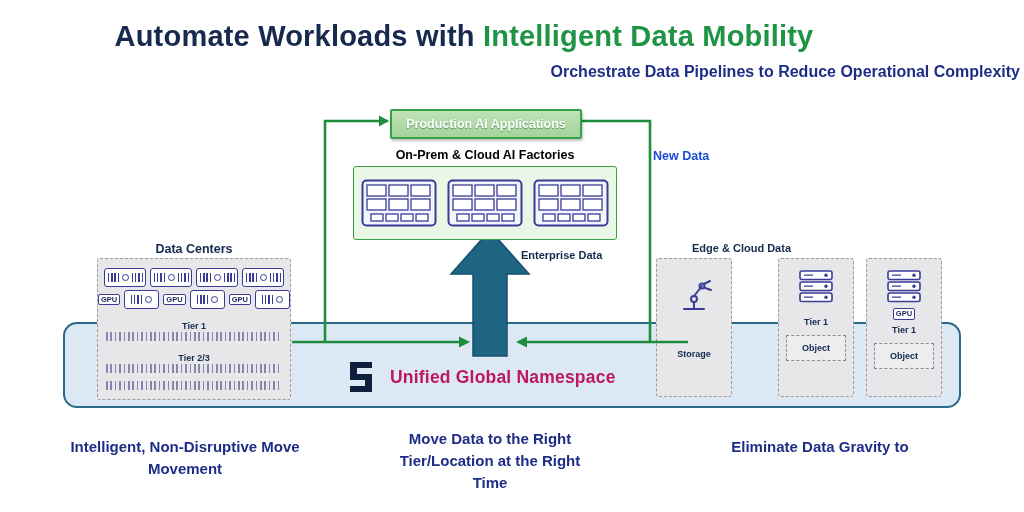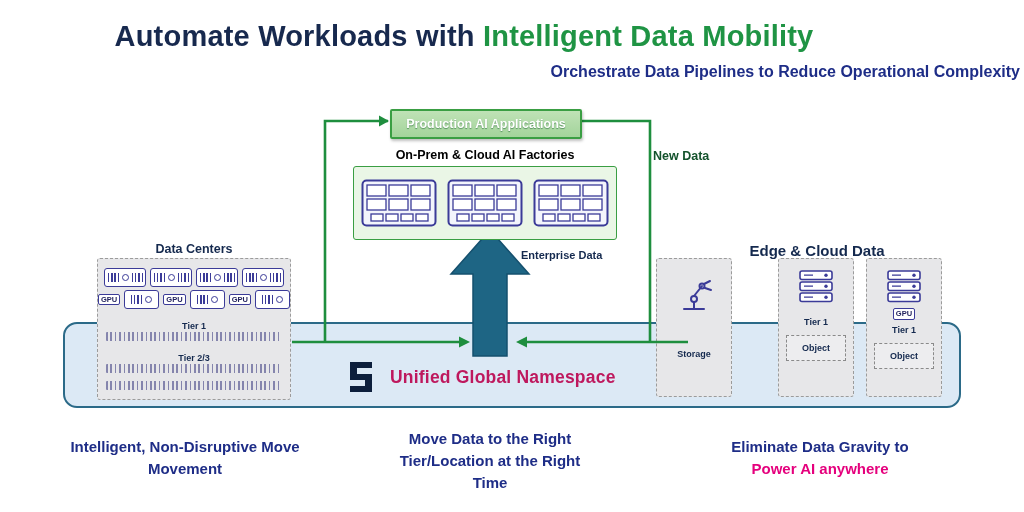--- a/index.html
+++ b/index.html
@@ -18,21 +18,21 @@
   .prod-box{position:absolute;left:390px;top:109px;width:188px;height:26px;z-index:7;
             background:linear-gradient(#bfe2b6,#a3d49b);border:2px solid #3a9e43;border-radius:2px;
             display:flex;align-items:center;justify-content:center;
             font-size:12.5px;font-weight:bold;color:#ffffff;
             text-shadow:0 1px 1px rgba(20,90,40,.55);box-shadow:1px 2px 3px rgba(0,0,0,.25);}
   .fact-label{position:absolute;left:353px;top:148px;width:264px;text-align:center;z-index:7;
               font-size:12.5px;font-weight:bold;color:#000000;}
   .fact-box{position:absolute;left:353px;top:166px;width:264px;height:74px;z-index:5;
             background:#eaf6e6;border:1.5px solid #3a9e43;border-radius:3px;
             display:flex;align-items:center;justify-content:center;gap:10px;box-sizing:border-box;}
-  .newdata{position:absolute;left:653px;top:149px;font-size:12.5px;font-weight:bold;color:#14532d;z-index:7;}
+  .newdata{position:absolute;left:653px;top:149px;font-size:12.5px;font-weight:bold;color:#1d4ed8;z-index:7;}
   .entdata{position:absolute;left:521px;top:249px;font-size:11px;font-weight:bold;color:#14294e;z-index:7;}
 
   .band{position:absolute;left:63px;top:322px;width:898px;height:86px;z-index:1;
         background:#dce9f5;border:2px solid #2b6a88;border-radius:14px;box-sizing:border-box;}
   .logo{position:absolute;left:344px;top:360px;z-index:3;}
   .ns-label{position:absolute;left:390px;top:367px;z-index:3;
             font-size:17.5px;font-weight:bold;color:#be185d;letter-spacing:.2px;}
 
   .dc-label{position:absolute;left:97px;top:242px;width:194px;text-align:center;
             font-size:12.5px;font-weight:bold;color:#14294e;z-index:7;}
@@ -47,22 +47,22 @@
   .dotc{display:block;width:7px;height:7px;border:1.4px solid #3b3b98;border-radius:50%;box-sizing:border-box;}
   .gpu{display:inline-block;border:1.3px solid #3b3b98;background:#ffffff;color:#23235e;
        font-size:7.5px;font-weight:bold;padding:1px 2px;border-radius:2px;line-height:1;}
   .tier-label{font-size:9px;font-weight:bold;color:#14294e;text-align:center;}
   .tl1{margin-top:12px;}
   .tl2{margin-top:12px;}
   .stripes{height:9px;width:176px;margin:1px auto 0;border-radius:1px;
            background:repeating-linear-gradient(90deg,#8585ad 0 1.6px,transparent 1.6px 4.4px);}
   .stripes.gap{margin-top:8px;}
 
-  .ec-label{position:absolute;left:692px;top:242px;width:250px;text-align:center;
-            font-size:15px;font-weight:bold;color:#14294e;z-index:7;}
+  .ec-label{position:absolute;left:692px;top:242px;width:250px;
+            font-size:11px;font-weight:bold;color:#14294e;z-index:7;}
   .ebox{position:absolute;top:258px;width:76px;height:139px;z-index:2;
         background:#e7e7e9;border:1.5px dashed #9b9b9b;border-radius:3px;
         display:flex;flex-direction:column;align-items:center;box-sizing:border-box;padding-top:10px;}
   .ebox-label{font-size:9px;font-weight:bold;color:#14294e;margin-top:12px;}
   .ebox-label.storage{margin-top:34px;}
   .ebox-label.tight{margin-top:5px;}
   .obj{margin-top:8px;width:58px;height:24px;border:1.2px dashed #8a8a8a;background:#ededef;
        display:flex;align-items:center;justify-content:center;
        font-size:9px;font-weight:bold;color:#14294e;}
   .gpu-under{margin-top:3px;}
@@ -269,16 +269,15 @@
     <div class="ebox-label tight">Tier 1</div>
     <div class="obj">
         <span>Object</span>
       </div>
   </div>
 
   <div class="cap" style="left:60px;top:436px;width:250px">Intelligent, Non-Disruptive Move Movement</div>
   <div class="cap" style="left:399px;top:428px;width:182px">Move Data to the Right Tier/Location at the Right Time</div>
   <div class="cap" style="left:690px;top:436px;width:260px">
     <div>Eliminate Data Gravity to</div>
-    <div class="magenta">Power AI anywhere</div>
   </div>
 
 </div>
 
 </body></html>

